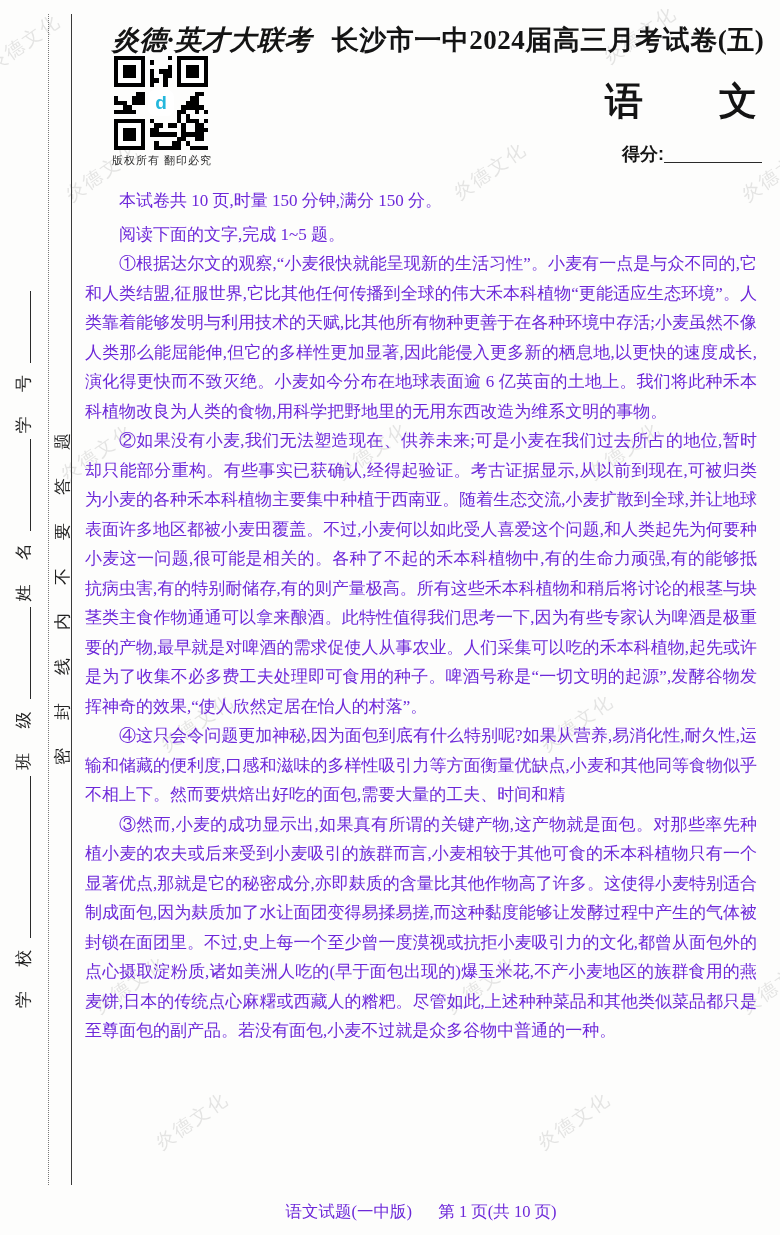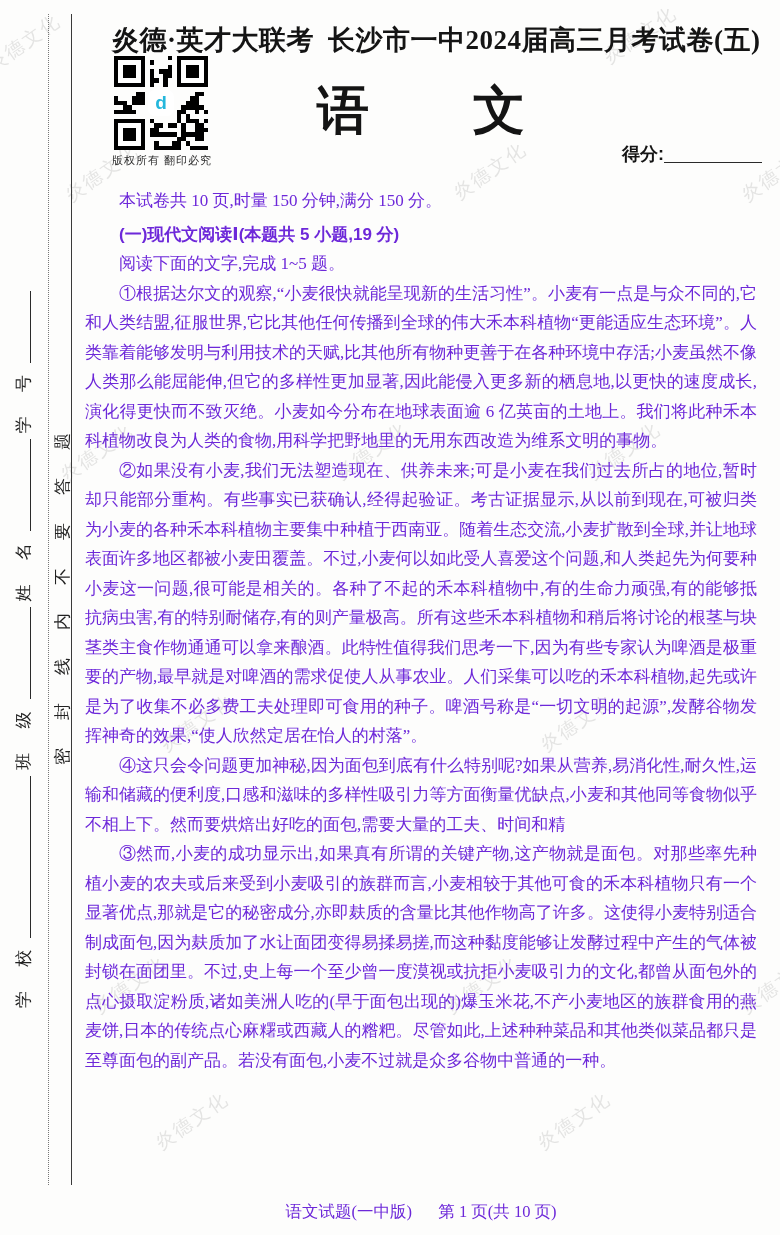--- a/index.html
+++ b/index.html
@@ -30,35 +30,35 @@
   .seal-text{
     position:absolute;left:52px;top:765px;width:380px;height:22px;line-height:22px;
     transform:rotate(-90deg);transform-origin:0 0;white-space:nowrap;
     font-size:17px;letter-spacing:28px;color:#222;
   }
   
   .header-title{
     position:absolute;left:112px;top:22px;white-space:nowrap;
     font-size:27px;font-weight:bold;letter-spacing:0.5px;
   }
-  .header-title .brand{margin-right:14px;}
+  .header-title .brand{font-style:italic;margin-right:20px;}
   .qr{position:absolute;left:114px;top:56px;width:94px;height:94px;}
   .qr svg{display:block;width:94px;height:94px;}
   .qr-logo{
     position:absolute;left:50%;top:50%;width:26px;height:26px;transform:translate(-50%,-50%);
     background:#fff;border-radius:7px;display:flex;align-items:center;justify-content:center;
     color:#24b7dc;font-weight:bold;font-size:19px;font-family:"Liberation Sans",sans-serif;
   }
   .qr-caption{
     position:absolute;left:112px;top:153px;white-space:nowrap;
     font-size:11px;color:#2c2c2c;font-family:"Liberation Sans",sans-serif;letter-spacing:1px;
   }
   .subject-title{
-    position:absolute;left:85px;top:76px;width:672px;text-align:center;
-    font-size:52px;font-weight:bold;font-family:Liberation Serif, serif;
+    position:absolute;left:85px;top:76px;width:672px;text-align:right;
+    font-size:38px;font-weight:bold;font-family:Liberation Serif, serif;
   }
   .score-row{
     position:absolute;left:622px;top:142px;font-size:18px;font-weight:bold;
     font-family:"Liberation Sans",sans-serif;white-space:nowrap;
   }
   .score-line{display:inline-block;width:98px;height:17px;border-bottom:1.5px solid #2a2a2a;vertical-align:-3px;}
   
   .content{
     position:absolute;left:85px;top:186px;width:672px;
     font-size:17px;line-height:29.5px;text-align:justify;color:#6d28d9;
@@ -223,21 +223,20 @@
   <div class="qr-caption">版权所有  翻印必究</div>
 
   <div class="subject-title">语　　文</div>
 
   <div class="score-row">
     <span>得分:</span><span class="score-line"></span>
   </div>
 
   <div class="content">
     <p class="indent exam-info">本试卷共 10 页,时量 150 分钟,满分 150 分。</p>
-    <p class="h2 indent">(一)现代文阅读Ⅰ(本题共 5 小题,19 分)</p>
     <p class="indent">阅读下面的文字,完成 1~5 题。</p>
     <p class="indent">①根据达尔文的观察,“小麦很快就能呈现新的生活习性”。小麦有一点是与众不同的,它和人类结盟,征服世界,它比其他任何传播到全球的伟大禾本科植物“更能适应生态环境”。人类靠着能够发明与利用技术的天赋,比其他所有物种更善于在各种环境中存活;小麦虽然不像人类那么能屈能伸,但它的多样性更加显著,因此能侵入更多新的栖息地,以更快的速度成长,演化得更快而不致灭绝。小麦如今分布在地球表面逾 6 亿英亩的土地上。我们将此种禾本科植物改良为人类的食物,用科学把野地里的无用东西改造为维系文明的事物。</p>
     <p class="indent">②如果没有小麦,我们无法塑造现在、供养未来;可是小麦在我们过去所占的地位,暂时却只能部分重构。有些事实已获确认,经得起验证。考古证据显示,从以前到现在,可被归类为小麦的各种禾本科植物主要集中种植于西南亚。随着生态交流,小麦扩散到全球,并让地球表面许多地区都被小麦田覆盖。不过,小麦何以如此受人喜爱这个问题,和人类起先为何要种小麦这一问题,很可能是相关的。各种了不起的禾本科植物中,有的生命力顽强,有的能够抵抗病虫害,有的特别耐储存,有的则产量极高。所有这些禾本科植物和稍后将讨论的根茎与块茎类主食作物通通可以拿来酿酒。此特性值得我们思考一下,因为有些专家认为啤酒是极重要的产物,最早就是对啤酒的需求促使人从事农业。人们采集可以吃的禾本科植物,起先或许是为了收集不必多费工夫处理即可食用的种子。啤酒号称是“一切文明的起源”,发酵谷物发挥神奇的效果,“使人欣然定居在怡人的村落”。</p>
     <p class="indent">④这只会令问题更加神秘,因为面包到底有什么特别呢?如果从营养,易消化性,耐久性,运输和储藏的便利度,口感和滋味的多样性吸引力等方面衡量优缺点,小麦和其他同等食物似乎不相上下。然而要烘焙出好吃的面包,需要大量的工夫、时间和精</p>
     <p class="indent">③然而,小麦的成功显示出,如果真有所谓的关键产物,这产物就是面包。对那些率先种植小麦的农夫或后来受到小麦吸引的族群而言,小麦相较于其他可食的禾本科植物只有一个显著优点,那就是它的秘密成分,亦即麸质的含量比其他作物高了许多。这使得小麦特别适合制成面包,因为麸质加了水让面团变得易揉易搓,而这种黏度能够让发酵过程中产生的气体被封锁在面团里。不过,史上每一个至少曾一度漠视或抗拒小麦吸引力的文化,都曾从面包外的点心摄取淀粉质,诸如美洲人吃的(早于面包出现的)爆玉米花,不产小麦地区的族群食用的燕麦饼,日本的传统点心麻糬或西藏人的糌粑。尽管如此,上述种种菜品和其他类似菜品都只是至尊面包的副产品。若没有面包,小麦不过就是众多谷物中普通的一种。</p>
   </div>
 
   <div class="footer">
     <span>语文试题(一中版)</span><span class="pg">第 1 页(共 10 页)</span>
   </div>

